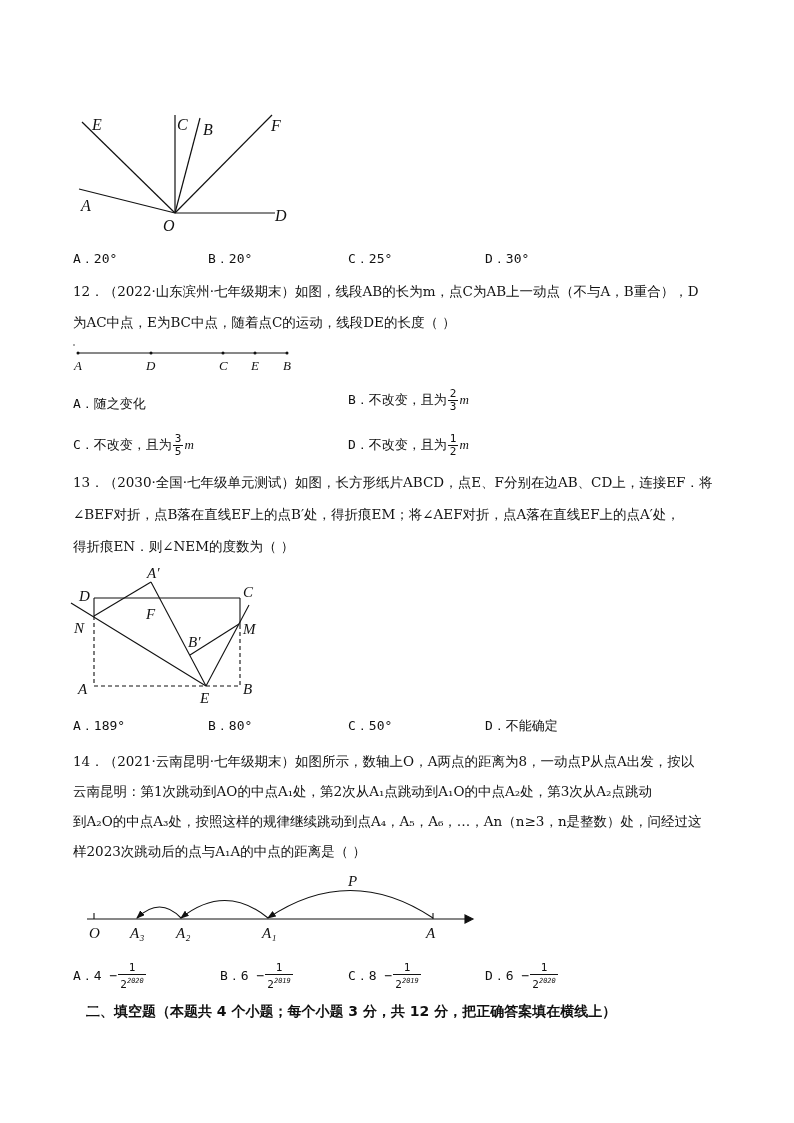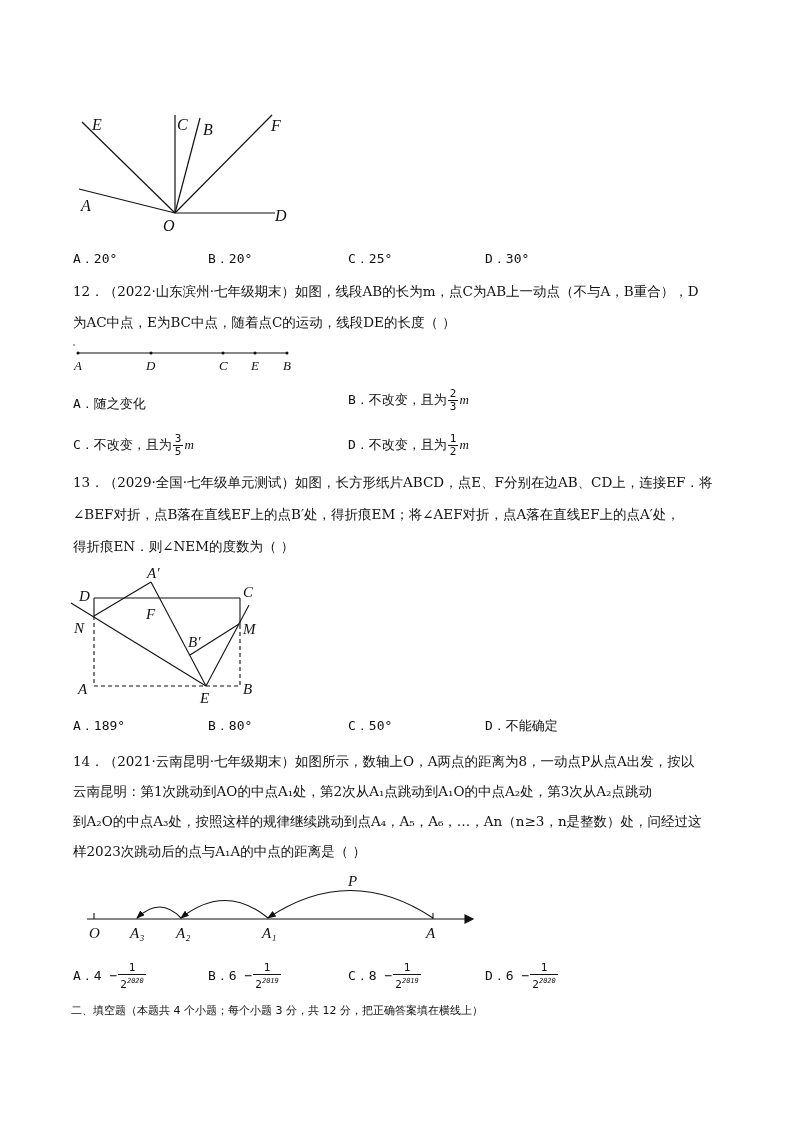--- a/index.html
+++ b/index.html
@@ -7,21 +7,21 @@
          font-family:"DejaVu Serif", serif; color:#111; }
   .abs { position:absolute; }
   .line { position:absolute; left:73px; font-size:13.5px; white-space:nowrap; line-height:18px; }
   .opt { position:absolute; font-size:13px; white-space:nowrap; line-height:18px; font-family:"DejaVu Sans Mono", monospace; }
   .opt .cjk { font-family:Liberation Mono, monospace;margin-top:36px; }
   .frac { display:inline-block; vertical-align:middle; text-align:center; font-size:11px; line-height:12px; margin:0 1px; }
   .frac .num { display:block; border-bottom:1px solid #111; padding:0 2px; }
   .frac .den { display:block; padding:0 2px; }
   .frac sup { font-size:7px;font-style:italic; }
   .it { font-style:italic; font-family:"Liberation Serif", serif; }
-  .section { position:absolute; left:71px; top:1003px; font-size:11px; font-weight:normal; font-family:"DejaVu Sans", sans-serif; white-space:nowrap; }
+  .section { position:absolute; left:86px; top:1003px; font-size:14px; font-weight:bold; font-family:"DejaVu Sans", sans-serif; white-space:nowrap; }
   svg text { font-family:"Liberation Serif", serif; font-style:italic; }
 </style>
 </head>
 <body>
 
 <svg class="abs" style="left:60px;top:100px" width="250" height="140" viewBox="0 0 250 140">
   <g stroke="#111" stroke-width="1.2" fill="none">
     <line x1="115" y1="113" x2="22" y2="22"></line>
     <line x1="115" y1="113" x2="115" y2="15"></line>
     <line x1="115" y1="113" x2="140" y2="18"></line>
@@ -65,21 +65,21 @@
     <text x="181" y="30">E</text>
     <text x="213" y="30">B</text>
   </g>
 </svg>
 
 <div class="opt" style="left:73px;top:395px"><span>A．</span><span class="cjk">随之变化</span></div>
 <div class="opt" style="left:348px;top:388px"><span>B．</span><span class="cjk">不改变，且为</span><span class="frac"><span class="num">2</span><span class="den">3</span></span><span class="it">m</span></div>
 <div class="opt" style="left:73px;top:433px"><span>C．</span><span class="cjk">不改变，且为</span><span class="frac"><span class="num">3</span><span class="den">5</span></span><span class="it">m</span></div>
 <div class="opt" style="left:348px;top:433px"><span>D．</span><span class="cjk">不改变，且为</span><span class="frac"><span class="num">1</span><span class="den">2</span></span><span class="it">m</span></div>
 
-<div class="line" style="top:473px">13．（2029·全国·七年级单元测试）如图，长方形纸片ABCD，点E、F分别在边AB、CD上，连接EF．将</div>
+<div class="line" style="top:473px">13．（2030·全国·七年级单元测试）如图，长方形纸片ABCD，点E、F分别在边AB、CD上，连接EF．将</div>
 <div class="line" style="top:505px">∠BEF对折，点B落在直线EF上的点B′处，得折痕EM；将∠AEF对折，点A落在直线EF上的点A′处，</div>
 <div class="line" style="top:537px">得折痕EN．则∠NEM的度数为（   ）</div>
 
 <svg class="abs" style="left:60px;top:560px" width="220" height="150" viewBox="0 0 220 150">
   <g stroke="#111" stroke-width="1.1" fill="none">
     <line x1="34" y1="38" x2="180" y2="38"></line>
     <line x1="34" y1="38" x2="34" y2="56"></line>
     <line x1="180" y1="38" x2="180" y2="65"></line>
     <line x1="34" y1="56" x2="34" y2="126" stroke-dasharray="4,3"></line>
     <line x1="180" y1="65" x2="180" y2="126" stroke-dasharray="4,3"></line>
@@ -133,17 +133,17 @@
     <text x="268" y="18">P</text>
     <text x="9" y="70">O</text>
     <text x="50" y="70">A₃</text>
     <text x="96" y="70">A₂</text>
     <text x="182" y="70">A₁</text>
     <text x="346" y="70">A</text>
   </g>
 </svg>
 
 <div class="opt" style="left:73px;top:962px"><span>A．</span><span>4 −</span><span class="frac"><span class="num">1</span><span class="den"><span>2</span><sup>2020</sup></span></span></div>
-<div class="opt" style="left:208px;top:962px"><span>B．</span><span>6 −</span><span class="frac"><span class="num">1</span><span class="den"><span>2</span><sup>2019</sup></span></span></div>
+<div class="opt" style="left:220px;top:962px"><span>B．</span><span>6 −</span><span class="frac"><span class="num">1</span><span class="den"><span>2</span><sup>2019</sup></span></span></div>
 <div class="opt" style="left:348px;top:962px"><span>C．</span><span>8 −</span><span class="frac"><span class="num">1</span><span class="den"><span>2</span><sup>2019</sup></span></span></div>
 <div class="opt" style="left:485px;top:962px"><span>D．</span><span>6 −</span><span class="frac"><span class="num">1</span><span class="den"><span>2</span><sup>2020</sup></span></span></div>
 
 <div class="section">二、填空题（本题共 4 个小题；每个小题 3 分，共 12 分，把正确答案填在横线上）</div>
 
 </body></html>

